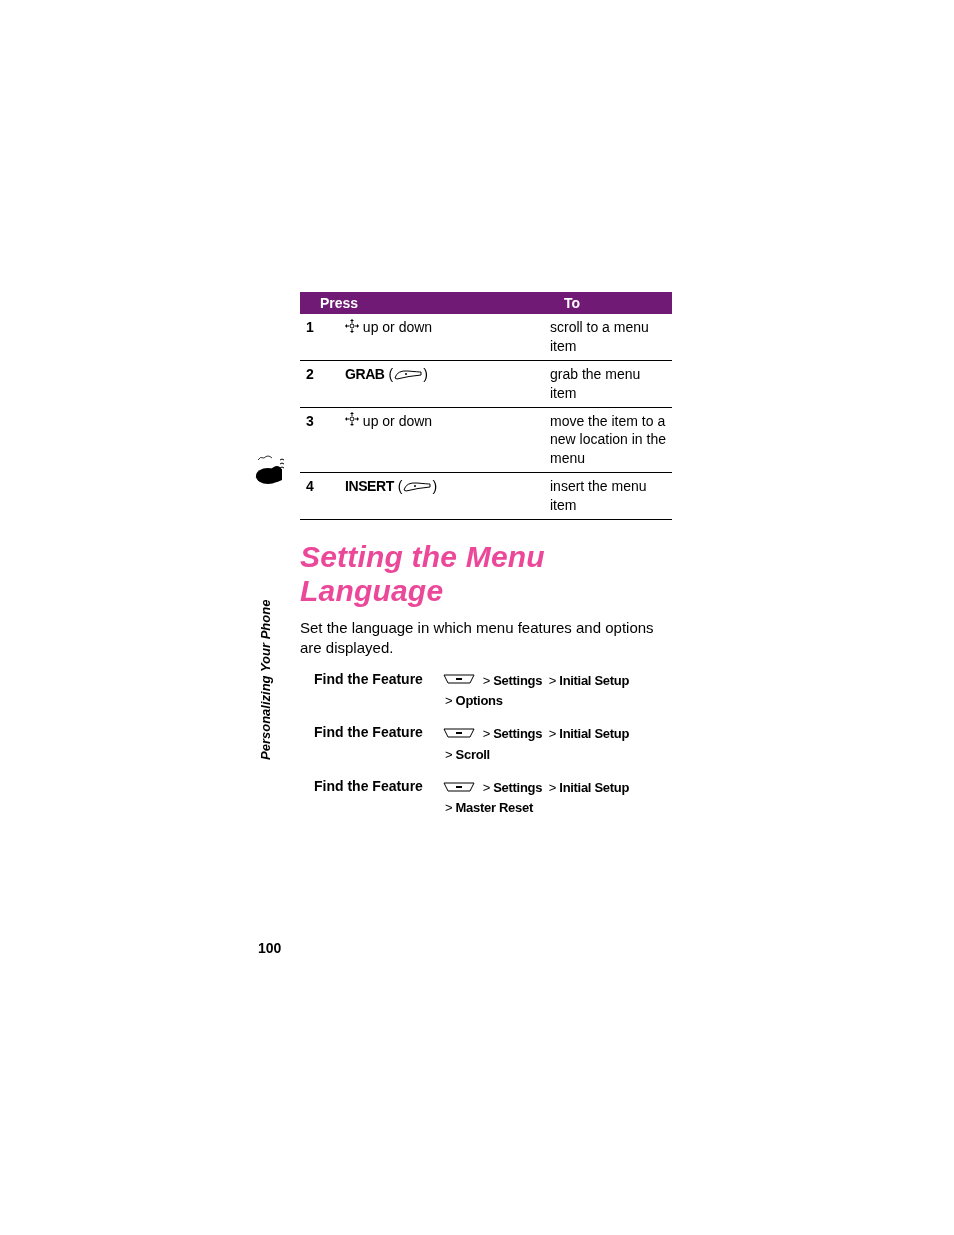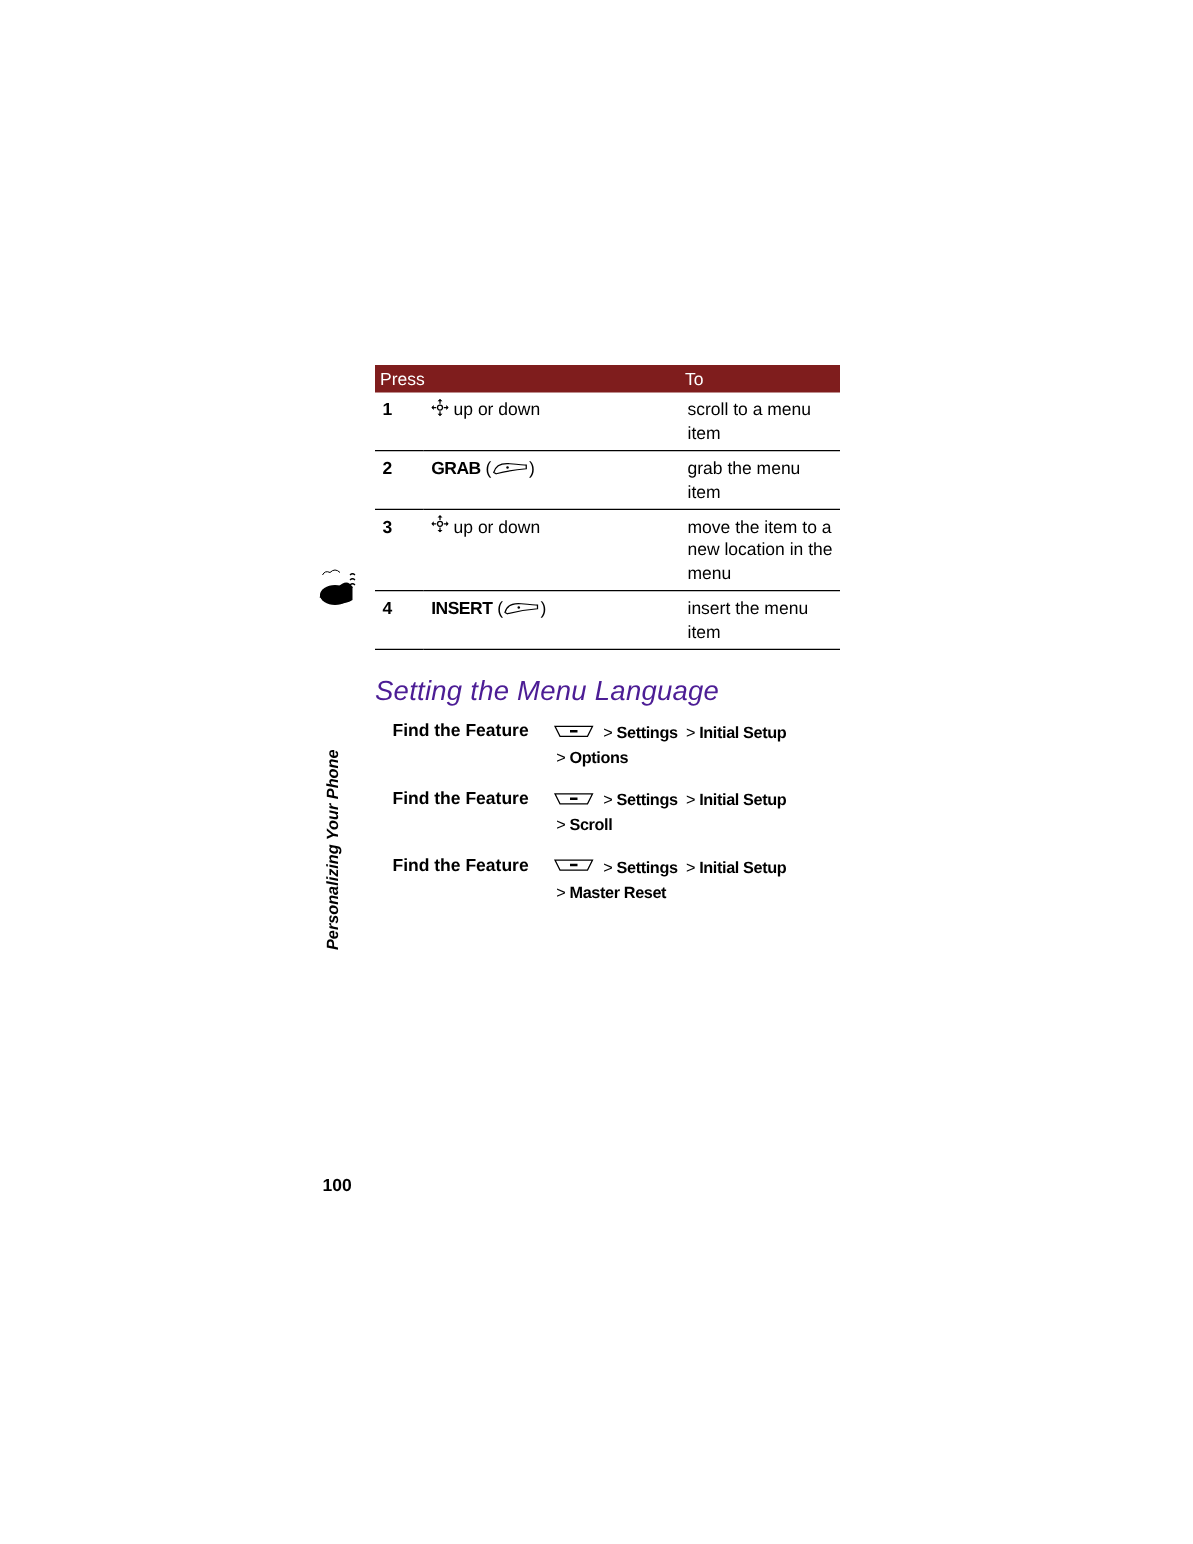--- a/index.html
+++ b/index.html
@@ -16,45 +16,45 @@
     left: 300px;
     top: 292px;
     width: 372px;
   }
   table.steps {
     width: 100%;
     border-collapse: collapse;
     font-size: 14px;
   }
   table.steps thead th {
-    background: #7f1d1d;
+    background: #701a75;
     color: #fff;
     text-align: left;
-    font-weight: normal;
-    padding: 3px 4px;
+    font-weight: bold;
+    padding: 3px 20px;
     font-size: 14px;
   }
   table.steps thead th:first-child { width: 28px; }
   table.steps thead th:nth-child(2) { width: 128px; }
   table.steps tbody td {
     padding: 4px 6px;
     border-bottom: 1px solid #000;
     vertical-align: top;
     font-size: 14px;
     line-height: 1.35;
   }
   table.steps tbody td.step-num { font-weight: bold; }
   .bold-cond { font-family: Arial, Helvetica, sans-serif; font-weight: 900; letter-spacing: -0.4px; margin-top: 35px; }
   .nav-icon { font-size: 14px; display:inline-block; vertical-align: middle; }
   .softkey-icon { display:inline-block; vertical-align: middle; }
   .h1 {
-    font-size: 22px;
-    font-weight: 400;
+    font-size: 30px;
+    font-weight: 700;
     font-style: italic;
-    color: #4c1d95;
+    color: #ec4899;
     margin-top: 20px;
     margin-bottom: 10px;
     letter-spacing: 0.2px;
   }
   .body-text {
     font-size: 15px;
     line-height: 1.35;
     margin-bottom: 12px;
   }
   .find-row {
@@ -176,20 +176,21 @@
                 <path d="M2 10 Q4 2 15 3 Q26 4 28 4 L28 7 Q16 8 4 11 Z" fill="none" stroke="#000" stroke-width="1"></path>
                 <circle cx="13" cy="6" r="1" fill="#000"></circle>
               </svg></span><span>)</span>
         </td>
         <td>insert the menu item</td>
       </tr>
     </tbody>
   </table>
 
   <h2 class="h1">Setting the Menu Language</h2>
+  <p class="body-text">Set the language in which menu features and options are displayed.</p>
   <div class="find-row">
     <div class="find-label">Find the Feature</div>
     <div class="find-path">
       <span class="menu-icon"><svg width="34" height="12" viewBox="0 0 34 12">
             <path d="M2 2 L32 2 L28 10 L6 10 Z" fill="none" stroke="#000" stroke-width="1"></path>
             <rect x="14" y="5" width="6" height="2" fill="#000"></rect>
           </svg></span>
       <span class="gt">&gt;</span><span class="path-bold">Settings</span>
       <span class="gt">&gt;</span><span class="path-bold">Initial Setup</span><br>
       <span class="gt">&gt;</span><span class="path-bold">Options</span>

